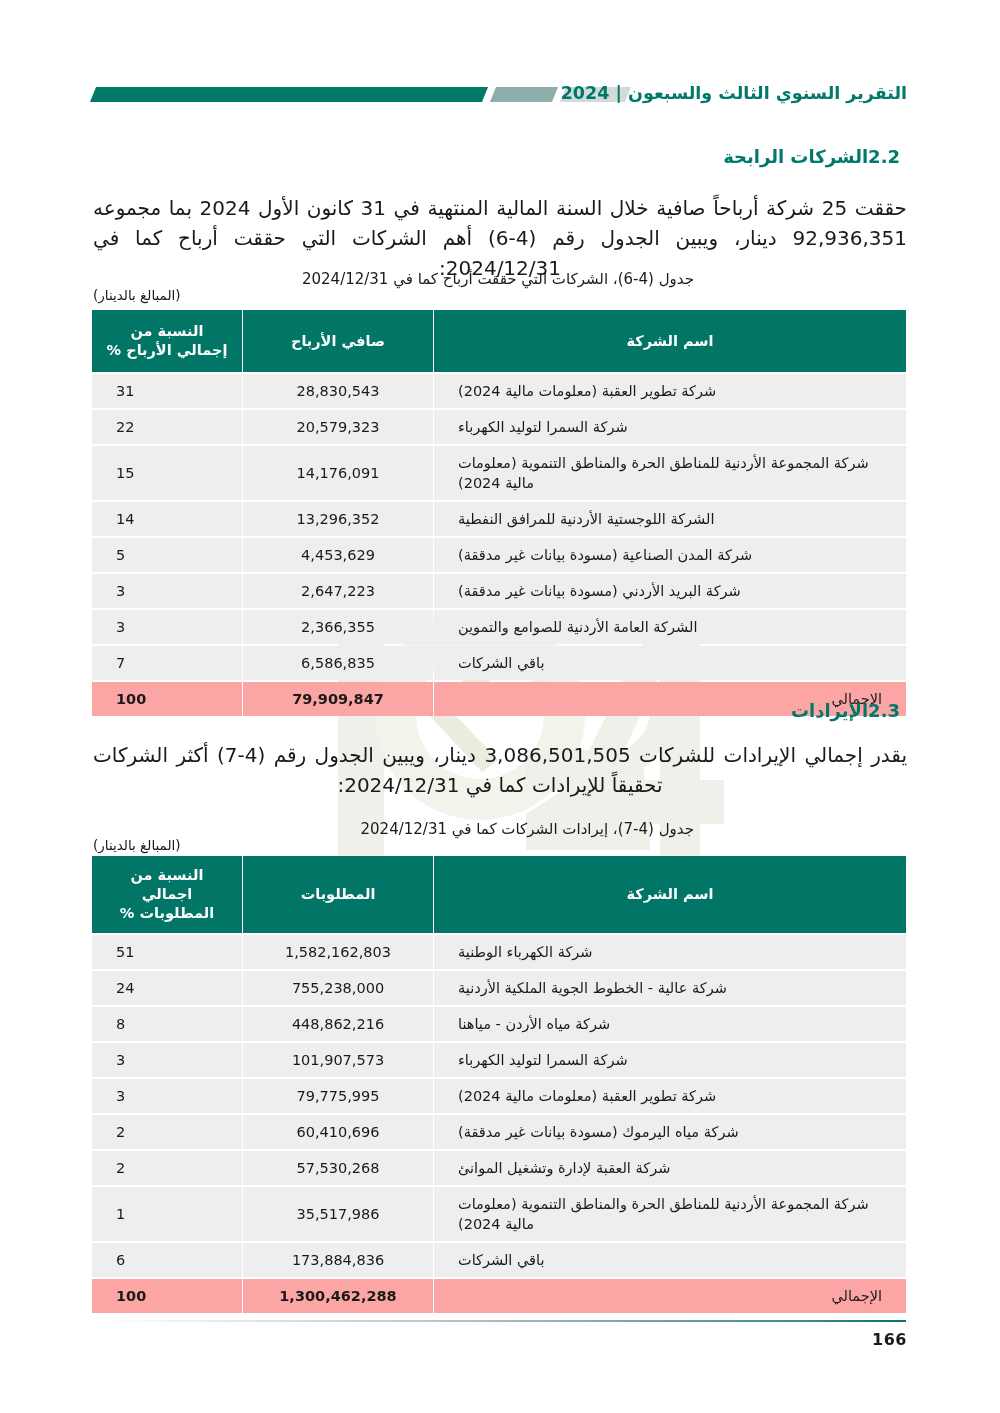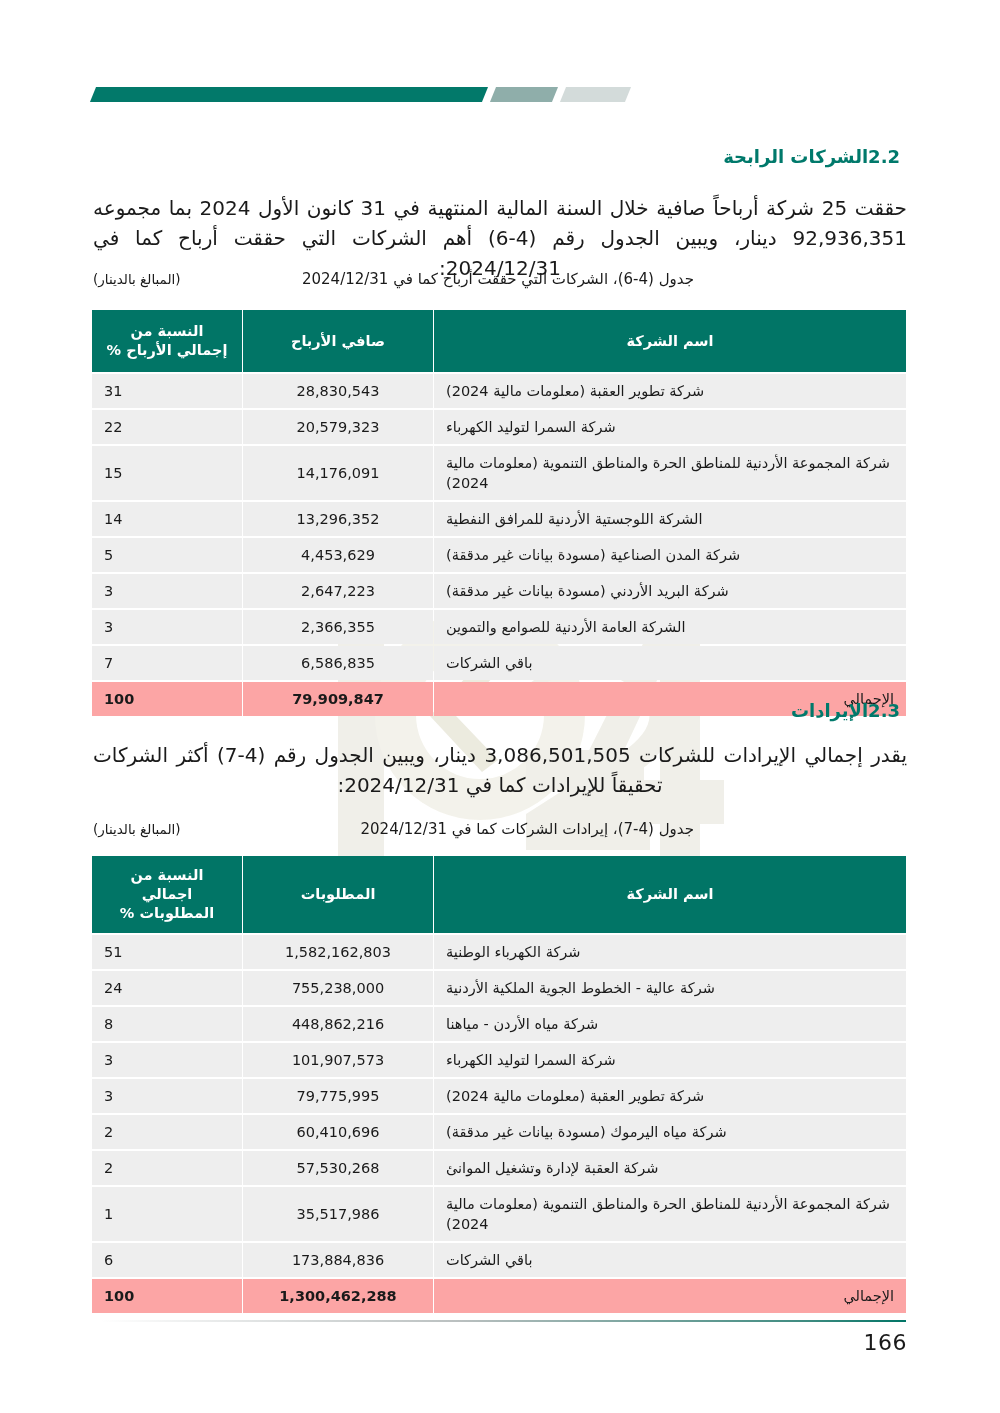--- a/index.html
+++ b/index.html
@@ -115,21 +115,21 @@
     right: 213px;
     top: 0;
     font-size: 15px;
     line-height: 22px;
     white-space: nowrap;
     color: #1a1a1a;
   }
   .caption-unit {
     position: absolute;
     left: 0;
-    top: 0;
+    top: 16px;
     font-size: 13.5px;
     line-height: 22px;
     white-space: nowrap;
     color: #1a1a1a;
   }
 
   
   .tbl {
     position: absolute;
     right: 93px;
@@ -148,21 +148,21 @@
     line-height: 19px;
     padding: 10px 12px;
     vertical-align: middle;
     text-align: center;
     height: 42px;
   }
   .tbl td {
     background: #eeeeee;
     font-size: 14.5px;
     line-height: 20px;
-    padding: 7px 12px;
+    padding: 7px 24px;
     vertical-align: middle;
     color: #1a1a1a;
   }
   .tbl td.c-name { text-align: left; }
   .tbl td.c-val  { text-align: center; font-family: "DejaVu Sans", "Liberation Sans", sans-serif; }
   .tbl td.c-pct  { text-align: left; }
 
   .tbl tr.total-row td {
     background: #fca5a5;
     font-weight: bold;
@@ -180,24 +180,25 @@
     top: 1320px;
     width: 806px;
     height: 2px;
     background: linear-gradient(to right, rgba(190,195,195,0) 0%, #b9bfbf 45%, #3d8b80 88%, #017566 100%);
     z-index: 2;
   }
   .page-num {
     position: absolute;
     right: 93px;
     top: 1330px;
-    font-size: 22px;
+    font-size: 16px;
     color: #1a1a1a;
     letter-spacing: 0.5px;
     z-index: 3;
+    font-weight: bold;
   }
 </style>
 </head>
 <body>
 
 <div class="page">
 
   <div class="watermark">
     <svg width="400" height="300" viewBox="0 0 400 300" aria-hidden="true">
       <g fill="#f0efe8" opacity="0.95">
@@ -211,20 +212,21 @@
       </g>
     </svg>
   </div>
 
   <div class="run-header">
     <div class="bars">
       <span class="bar bar-1"></span>
       <span class="bar bar-2"></span>
       <span class="bar bar-3"></span>
     </div>
+    <div class="htext">التقرير السنوي الثالث والسبعون | 2024</div>
   </div>
 
   <div class="sec-head" style="top:146px;">
     <span class="num">2.2</span><span>الشركات الرابحة</span>
   </div>
 
   <div class="para" style="top:193px;">حققت 25 شركة أرباحاً صافية خلال السنة المالية المنتهية في 31 كانون الأول 2024 بما مجموعه 92,936,351 دينار، ويبين الجدول رقم (4-6) أهم الشركات التي حققت أرباح كما في 2024/12/31:</div>
 
   <div class="caption-row" style="top:268px;">
     <span class="caption-main">جدول (4-6)، الشركات التي حققت أرباح كما في 2024/12/31</span>

